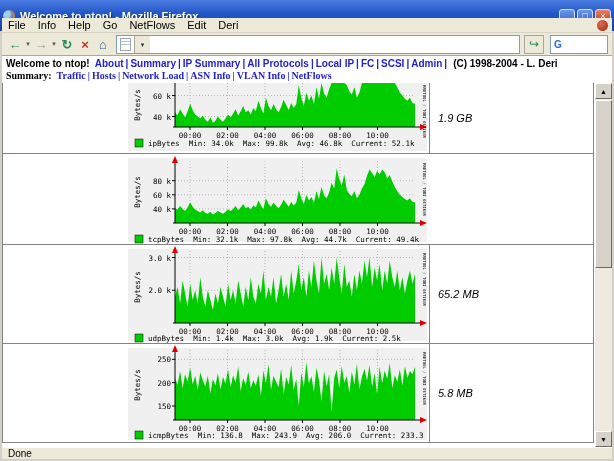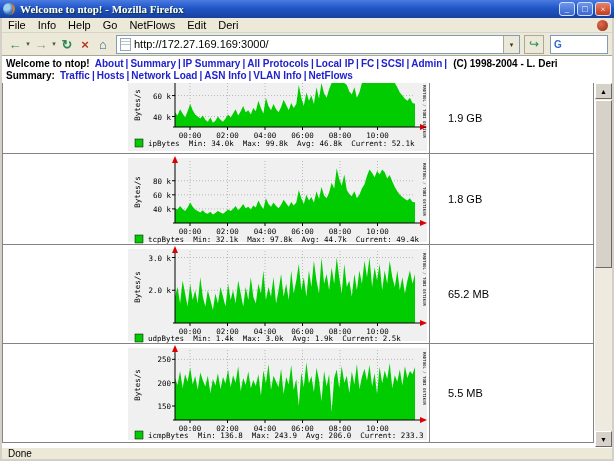--- a/index.html
+++ b/index.html
@@ -1,22 +1,22 @@
 <!DOCTYPE html>
 <html><head>
 <meta charset="utf-8">
 <style>
   html,body{margin:0;padding:0;}
   body{width:614px;height:461px;font-family:"Liberation Sans",sans-serif;}
   #screen{position:relative;width:614px;height:461px;background:#d4d0c8;overflow:hidden;}
 
   
-  .titlebar{position:absolute;left:0;top:0;width:614px;height:18px;
+  .titlebar{position:absolute;left:0;top:0;width:614px;height:31px;
     background:linear-gradient(180deg,#4a7be0,#2156c8 45%,#16409e);
-    display:flex;align-items:center;padding:0 3px;box-sizing:border-box;font-family:Liberation Serif, serif;}
+    display:flex;align-items:center;padding:0 3px;box-sizing:border-box;}
   .ff-icon{width:12px;height:12px;border-radius:50%;
     background:radial-gradient(circle at 38% 35%,#9fd0f0 0 30%,#2a6cb0 70%);
     border-right:2px solid #e07b1f;box-sizing:border-box;flex:0 0 auto;}
   .title-text{color:#fff;font-size:11px;font-weight:bold;margin-left:5px;flex:1;
     white-space:nowrap;overflow:hidden;text-shadow:1px 1px 1px #133;}
   .tb-btns{display:flex;gap:2px;flex:0 0 auto;}
   .tb-btn{width:16px;height:14px;border-radius:3px;font-size:9px;line-height:12px;color:#fff;
     text-align:center;border:1px solid #cfe0ff;box-sizing:border-box;cursor:default;}
   .tb-btn.minb,.tb-btn.maxb{background:linear-gradient(180deg,#6f96e8,#3a66d0);}
   .tb-btn.closeb{background:linear-gradient(180deg,#e8836a,#c43d1b);}
@@ -62,21 +62,21 @@
   .pipe{color:#2222cc;padding:0 2px;}
 
   
   .content-frame{position:absolute;left:2px;top:83px;width:610px;height:364px;background:#fff;overflow:hidden;}
   .graph-table{position:absolute;left:0;top:0;width:593px;height:364px;}
   .grow{position:absolute;left:0;width:592px;box-sizing:border-box;background:#fff;
     border-bottom:1px solid #848484;border-left:1px solid #848484;border-right:1px solid #848484;}
   .grow svg{position:absolute;left:0;top:0;display:block;}
   .rrd text{font-family:"DejaVu Sans Mono",monospace;fill:#000;}
   .totcell{position:absolute;left:426px;top:0;bottom:0;right:0;border-left:1px solid #848484;
-    display:flex;align-items:center;padding-left:18px;font-size:11px;background:#fff;color:#000;}
+    display:flex;align-items:center;padding-left:8px;font-size:11px;background:#fff;color:#000;font-style:italic;}
 
   
   .scrollbar{position:absolute;right:0;top:0;width:17px;height:364px;background:#eeeadf;}
   .sb-btn{position:absolute;left:0;width:17px;height:16px;background:#d6d2ca;border:1px solid;
     border-color:#fff #6e6a63 #6e6a63 #fff;box-sizing:border-box;font-size:7px;
     display:flex;align-items:center;justify-content:center;color:#000;}
   .sb-up{top:0;} .sb-down{bottom:0;}
   .sb-thumb{position:absolute;left:0;top:17px;height:168px;width:17px;background:#d6d2ca;
     border:1px solid;border-color:#fff #6e6a63 #6e6a63 #fff;box-sizing:border-box;}
 
@@ -116,35 +116,34 @@
   <div class="toolbar">
     <span class="tool-icon icon-back">←</span>
     <span class="dd">▾</span>
     <span class="tool-icon icon-forward">→</span>
     <span class="dd">▾</span>
     <span class="tool-icon icon-reload">↻</span>
     <span class="tool-icon icon-stop">×</span>
     <span class="tool-icon icon-home">⌂</span>
     <div class="urlbar">
       <div class="page-icon"></div>
-      <input value="http://172.27.169.169:3000/" style="">
       <div class="url-dd">▾</div>
     </div>
     <div class="go-btn">↪</div>
     <div class="searchbox">
       <span class="g-icon">G</span>
       <input style="">
     </div>
   </div>
 
   <div class="header-frame">
     <div class="hline" style="top:2px;">
       <span class="hwelcome">Welcome to ntop!</span><span><span class="hlink">About</span><span class="pipe">|</span><span class="hlink">Summary</span><span class="pipe">|</span><span class="hlink">IP Summary</span><span class="pipe">|</span><span class="hlink">All Protocols</span><span class="pipe">|</span><span class="hlink">Local IP</span><span class="pipe">|</span><span class="hlink">FC</span><span class="pipe">|</span><span class="hlink">SCSI</span><span class="pipe">|</span><span class="hlink">Admin</span><span class="pipe">|</span></span><span class="hcopy">(C) 1998-2004 - L. Deri</span>
     </div>
-    <div class="hline" style="top:14px;">
+    <div class="hline" style="top:14px;font-family:Liberation Serif, serif;">
       <span class="hwelcome">Summary:</span><span><span class="hlink">Traffic</span><span class="pipe">|</span><span class="hlink">Hosts</span><span class="pipe">|</span><span class="hlink">Network Load</span><span class="pipe">|</span><span class="hlink">ASN Info</span><span class="pipe">|</span><span class="hlink">VLAN Info</span><span class="pipe">|</span><span class="hlink">NetFlows</span></span>
     </div>
   </div>
 
   <div class="content-frame">
     <div class="graph-table">
         <div class="grow" style="top: 0px; height: 71px;">
           <svg width="426" height="70" class="rrd">
             <rect x="125" y="0" width="299" height="68" fill="#f0f0f0"></rect>
             <line x1="172" y1="33.523809523809526" x2="412" y2="33.523809523809526" stroke="#b8b8b8" stroke-dasharray="1,2"></line>
@@ -215,21 +214,20 @@
             <path d="M172,69L172.0,54.2L174.5,55.6L177.1,52.1L179.6,54.9L182.1,57.0L184.6,53.5L187.2,48.6L189.7,52.8L192.2,55.6L194.7,57.0L197.3,58.4L199.8,56.3L202.3,59.1L204.8,59.8L207.4,57.7L209.9,60.5L212.4,59.1L214.9,57.0L217.5,58.4L220.0,59.8L222.5,57.7L225.1,55.6L227.6,57.0L230.1,54.9L232.6,52.1L235.2,56.3L237.7,53.5L240.2,50.0L242.7,54.2L245.3,52.8L247.8,55.6L250.3,51.4L252.8,53.5L255.4,46.5L257.9,51.4L260.4,54.9L262.9,44.3L265.5,50.0L268.0,52.8L270.5,48.6L273.1,52.1L275.6,54.2L278.1,50.7L280.6,45.8L283.2,49.3L285.7,52.8L288.2,47.9L290.7,51.4L293.3,48.6L295.8,35.9L298.3,44.3L300.8,50.0L303.4,40.8L305.9,46.5L308.4,42.9L310.9,48.6L313.5,37.3L316.0,45.0L318.5,33.1L321.1,41.5L323.6,44.3L326.1,38.7L328.6,28.8L331.2,34.5L333.7,14.2L336.2,25.3L338.7,31.7L341.3,20.4L343.8,35.9L346.3,40.1L348.8,42.2L351.4,37.3L353.9,44.3L356.4,40.8L358.9,34.5L361.5,30.3L364.0,21.8L366.5,15.5L369.1,19.0L371.6,23.2L374.1,16.9L376.6,20.4L379.2,15.5L381.7,18.3L384.2,24.6L386.7,21.1L389.3,27.4L391.8,33.1L394.3,37.3L396.8,40.8L399.4,42.9L401.9,45.0L404.4,46.5L406.9,44.3L409.5,47.9L412.0,48.3L412,69Z" fill="#00cc00"></path>
             <line x1="172" y1="7" x2="172" y2="69" stroke="#000"></line>
             <line x1="170" y1="69" x2="418" y2="69" stroke="#000"></line>
             <path d="M424,69 l-7,-3 v6 z" fill="#dd0000"></path>
             <path d="M172,2 l-3,7 h6 z" fill="#dd0000"></path>
             <text x="134" y="41" font-size="7.5" text-anchor="middle" transform="rotate(-90 134 38)">Bytes/s</text>
             <text x="420" y="9" font-size="4" fill="#b0b0b0" transform="rotate(90 420 9)">RRDTOOL / TOBI OETIKER</text>
             <rect x="132" y="81" width="8" height="8" fill="#00cc00" stroke="#000" stroke-width="0.5"></rect>
             <text x="145" y="88" font-size="7.5" style="white-space:pre">tcpBytes  Min: 32.1k  Max: 97.8k  Avg: 44.7k  Current: 49.4k</text>
           </svg>
-          <div class="totcell">1.8 GB</div>
         </div>
         <div class="grow" style="top: 162px; height: 99px;">
           <svg width="426" height="98" class="rrd">
             <rect x="125" y="4" width="299" height="92" fill="#f0f0f0"></rect>
             <line x1="172" y1="45.27272727272727" x2="412" y2="45.27272727272727" stroke="#b8b8b8" stroke-dasharray="1,2"></line>
             <line x1="169" y1="45.27272727272727" x2="172" y2="45.27272727272727" stroke="#000"></line>
             <text x="168" y="48.27272727272727" text-anchor="end" font-size="7.5">2.0 k</text>
             <line x1="172" y1="12.545454545454547" x2="412" y2="12.545454545454547" stroke="#b8b8b8" stroke-dasharray="1,2"></line>
             <line x1="169" y1="12.545454545454547" x2="172" y2="12.545454545454547" stroke="#000"></line>
             <text x="168" y="15.545454545454547" text-anchor="end" font-size="7.5">3.0 k</text>
@@ -296,21 +294,21 @@
             <path d="M172,76L172.0,34.0L174.5,41.0L177.1,27.0L179.6,44.3L182.1,30.3L184.6,37.7L187.2,23.7L189.7,40.5L192.2,32.1L194.7,45.7L197.3,28.4L199.8,36.3L202.3,42.4L204.8,31.7L207.4,48.9L209.9,34.9L212.4,41.5L214.9,29.3L217.5,45.2L220.0,33.1L222.5,39.6L225.1,25.6L227.6,43.3L230.1,31.2L232.6,38.7L235.2,22.3L237.7,47.1L240.2,34.0L242.7,41.0L245.3,27.5L247.8,44.3L250.3,35.9L252.8,41.9L255.4,30.3L257.9,51.7L260.4,26.5L262.9,39.6L265.5,20.0L268.0,45.7L270.5,31.7L273.1,37.7L275.6,43.3L278.1,24.7L280.6,49.9L283.2,33.1L285.7,40.5L288.2,20.9L290.7,46.1L293.3,34.9L295.8,62.0L298.3,28.4L300.8,43.3L303.4,18.2L305.9,39.6L308.4,32.1L310.9,48.0L313.5,23.7L316.0,36.3L318.5,57.3L321.1,27.0L323.6,42.4L326.1,30.3L328.6,68.2L331.2,34.0L333.7,25.6L336.2,44.3L338.7,21.9L341.3,38.7L343.8,31.7L346.3,48.9L348.8,27.5L351.4,40.5L353.9,20.0L356.4,45.2L358.9,33.1L361.5,24.7L364.0,36.8L366.5,20.9L369.1,42.4L371.6,29.3L374.1,50.3L376.6,22.8L379.2,39.6L381.7,26.5L384.2,34.9L386.7,19.1L389.3,44.3L391.8,31.2L394.3,37.7L396.8,25.6L399.4,41.5L401.9,22.3L404.4,34.0L406.9,27.0L409.5,30.3L412.0,23.1L412,76Z" fill="#00cc00"></path>
             <line x1="172" y1="6" x2="172" y2="76" stroke="#000"></line>
             <line x1="170" y1="76" x2="418" y2="76" stroke="#000"></line>
             <path d="M424,76 l-7,-3 v6 z" fill="#dd0000"></path>
             <path d="M172,1 l-3,7 h6 z" fill="#dd0000"></path>
             <text x="134" y="44" font-size="7.5" text-anchor="middle" transform="rotate(-90 134 41)">Bytes/s</text>
             <text x="420" y="8" font-size="4" fill="#b0b0b0" transform="rotate(90 420 8)">RRDTOOL / TOBI OETIKER</text>
             <rect x="132" y="87" width="8" height="8" fill="#00cc00" stroke="#000" stroke-width="0.5"></rect>
             <text x="145" y="94" font-size="7.5" style="white-space:pre">icmpBytes  Min: 136.8  Max: 243.9  Avg: 206.0  Current: 233.3</text>
           </svg>
-          <div class="totcell">5.5 MB</div>
+          <div class="totcell">5.8 MB</div>
         </div>
       </div>
     <div class="scrollbar">
       <div class="sb-btn sb-up">▲</div>
       <div class="sb-thumb"></div>
       <div class="sb-btn sb-down">▼</div>
     </div>
   </div>
 
   <div class="statusbar">

